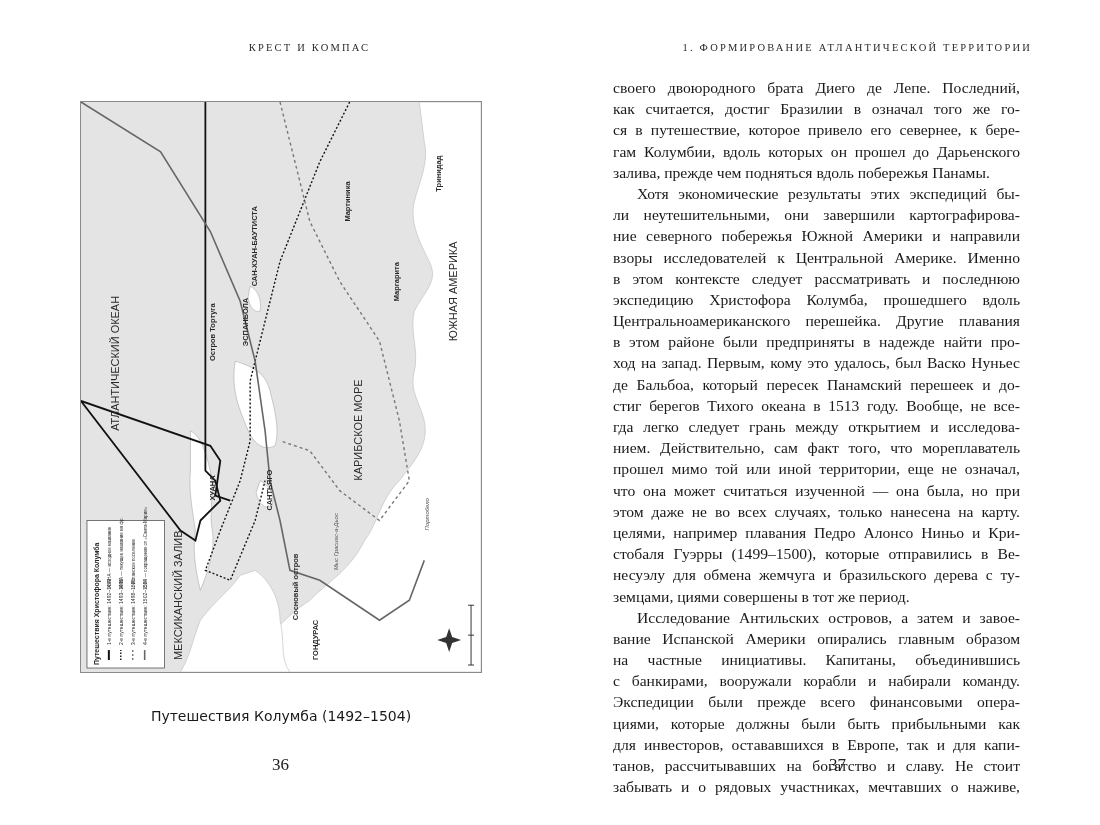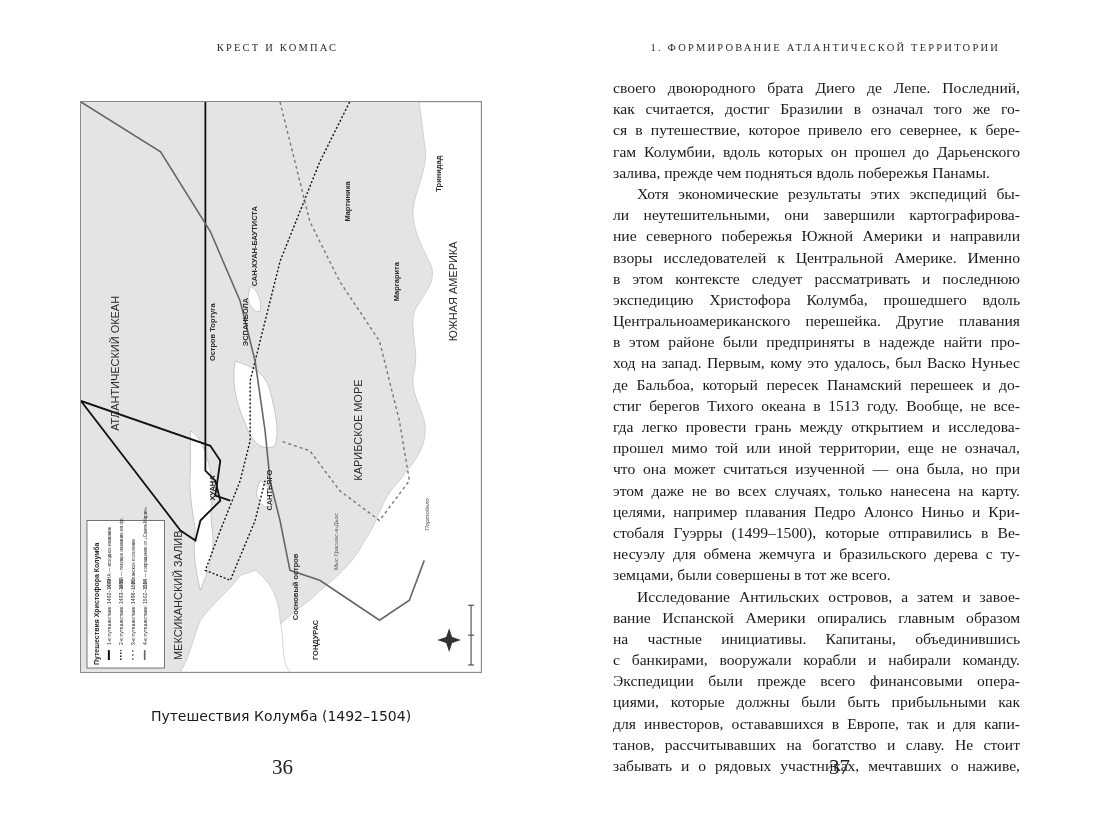--- a/index.html
+++ b/index.html
@@ -5,42 +5,42 @@
   html, body { margin: 0; padding: 0; }
   body {
     width: 1100px; height: 825px; background: #ffffff; position: relative; overflow: hidden;
     font-family: "Liberation Serif", "DejaVu Serif", serif; color: #1a1a1a;
   }
   .page { position: absolute; top: 0; height: 825px; }
   .page-left { left: 0; width: 550px; }
   .page-right { left: 550px; width: 550px; }
   .running-head {
     position: absolute; top: 42px; font-size: 10.5px; letter-spacing: 2.2px;
-    text-transform: uppercase; color: #2a2a2a; white-space: nowrap;
+    text-transform: uppercase; color: #2a2a2a; white-space: nowrap; margin-left: 32px;
   }
   .page-left .running-head { left: 0; width: 555px; text-align: center; }
   .page-right .running-head { left: 50px; width: 400px; text-align: right; }
 
   
   .map-frame {
     position: absolute; left: 80px; top: 101px; width: 402px; height: 572px;
     border: 1.5px solid #8a8a8a; box-sizing: border-box; background: #e4e4e4; overflow: hidden;
   }
   .map-frame svg { position: absolute; left: 0; top: 0; width: 100%; height: 100%; }
   .map-label { font-family: "Liberation Sans", "DejaVu Sans", sans-serif; fill: #2a2a2a; }
   .map-label.big { font-size: 11px; }
   .map-label.med { font-size: 7.5px; font-weight: bold; }
   .map-label.small { font-size: 6px; font-style: italic; fill: #555; }
   .legend-text { font-family: "Liberation Sans", "DejaVu Sans", sans-serif; fill: #2a2a2a; }
 
   .caption {
     position: absolute; left: 80px; width: 402px; top: 708px; text-align: center;
     font-family: "DejaVu Sans", "Liberation Sans", sans-serif; font-size: 14px; color: #1a1a1a;
   }
-  .folio { position: absolute; top: 755px; font-size: 21px; color: #222; }
+  .folio { position: absolute; top: 755px; font-size: 17px; color: #222; }
   .page-left .folio { left: 272px; }
   .page-right .folio { left: 255px; margin-left: 24px; }
 
   .body-text {
     position: absolute; left: 63px; top: 77px; width: 407px;
     font-size: 15.6px; line-height: 21.2px; text-align: justify; color: #1a1a1a;
   }
   .body-text .line { display: block; text-align: justify; text-align-last: justify; white-space: nowrap; height: 21.2px; }
   .body-text .line.indent { padding-left: 24px; }
   .body-text .line.last { text-align-last: left; }
@@ -130,28 +130,29 @@
       <span class="line">ли неутешительными, они завершили картографирова-</span>
       <span class="line">ние северного побережья Южной Америки и направили</span>
       <span class="line">взоры исследователей к Центральной Америке. Именно</span>
       <span class="line">в этом контексте следует рассматривать и последнюю</span>
       <span class="line">экспедицию Христофора Колумба, прошедшего вдоль</span>
       <span class="line">Центральноамериканского перешейка. Другие плавания</span>
       <span class="line">в этом районе были предприняты в надежде найти про-</span>
       <span class="line">ход на запад. Первым, кому это удалось, был Васко Нуньес</span>
       <span class="line">де Бальбоа, который пересек Панамский перешеек и до-</span>
       <span class="line">стиг берегов Тихого океана в 1513 году. Вообще, не все-</span>
-      <span class="line">гда легко провести грань между открытием и исследова-</span>
+      <span class="line">гда легко следует грань между открытием и исследова-</span>
+      <span class="line">нием. Действительно, сам факт того, что мореплаватель</span>
       <span class="line">прошел мимо той или иной территории, еще не означал,</span>
       <span class="line">что она может считаться изученной — она была, но при</span>
       <span class="line">этом даже не во всех случаях, только нанесена на карту.</span>
       <span class="line">целями, например плавания Педро Алонсо Ниньо и Кри-</span>
       <span class="line">стобаля Гуэрры (1499–1500), которые отправились в Ве-</span>
       <span class="line">несуэлу для обмена жемчуга и бразильского дерева с ту-</span>
-      <span class="line last">земцами, были совершены в тот же всего.</span>
+      <span class="line last">земцами, циями совершены в тот же период.</span>
       <span class="line indent">Исследование Антильских островов, а затем и завое-</span>
       <span class="line">вание Испанской Америки опирались главным образом</span>
       <span class="line">на частные инициативы. Капитаны, объединившись</span>
       <span class="line">с банкирами, вооружали корабли и набирали команду.</span>
       <span class="line">Экспедиции были прежде всего финансовыми опера-</span>
       <span class="line">циями, которые должны были быть прибыльными как</span>
       <span class="line">для инвесторов, остававшихся в Европе, так и для капи-</span>
       <span class="line">танов, рассчитывавших на богатство и славу. Не стоит</span>
       <span class="line">забывать и о рядовых участниках, мечтавших о наживе,</span>
     </div>

